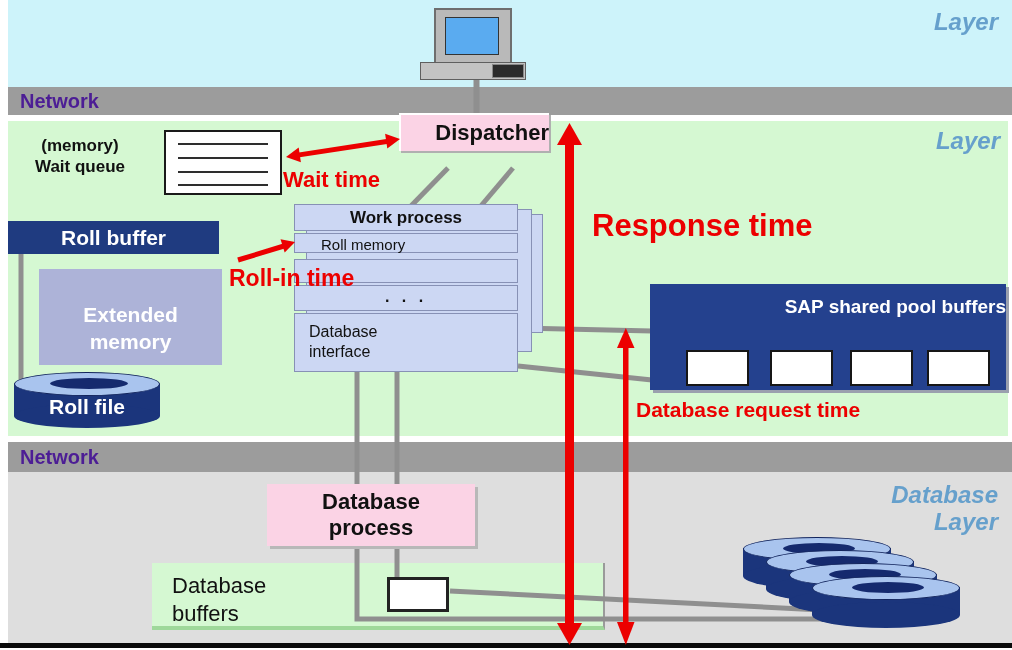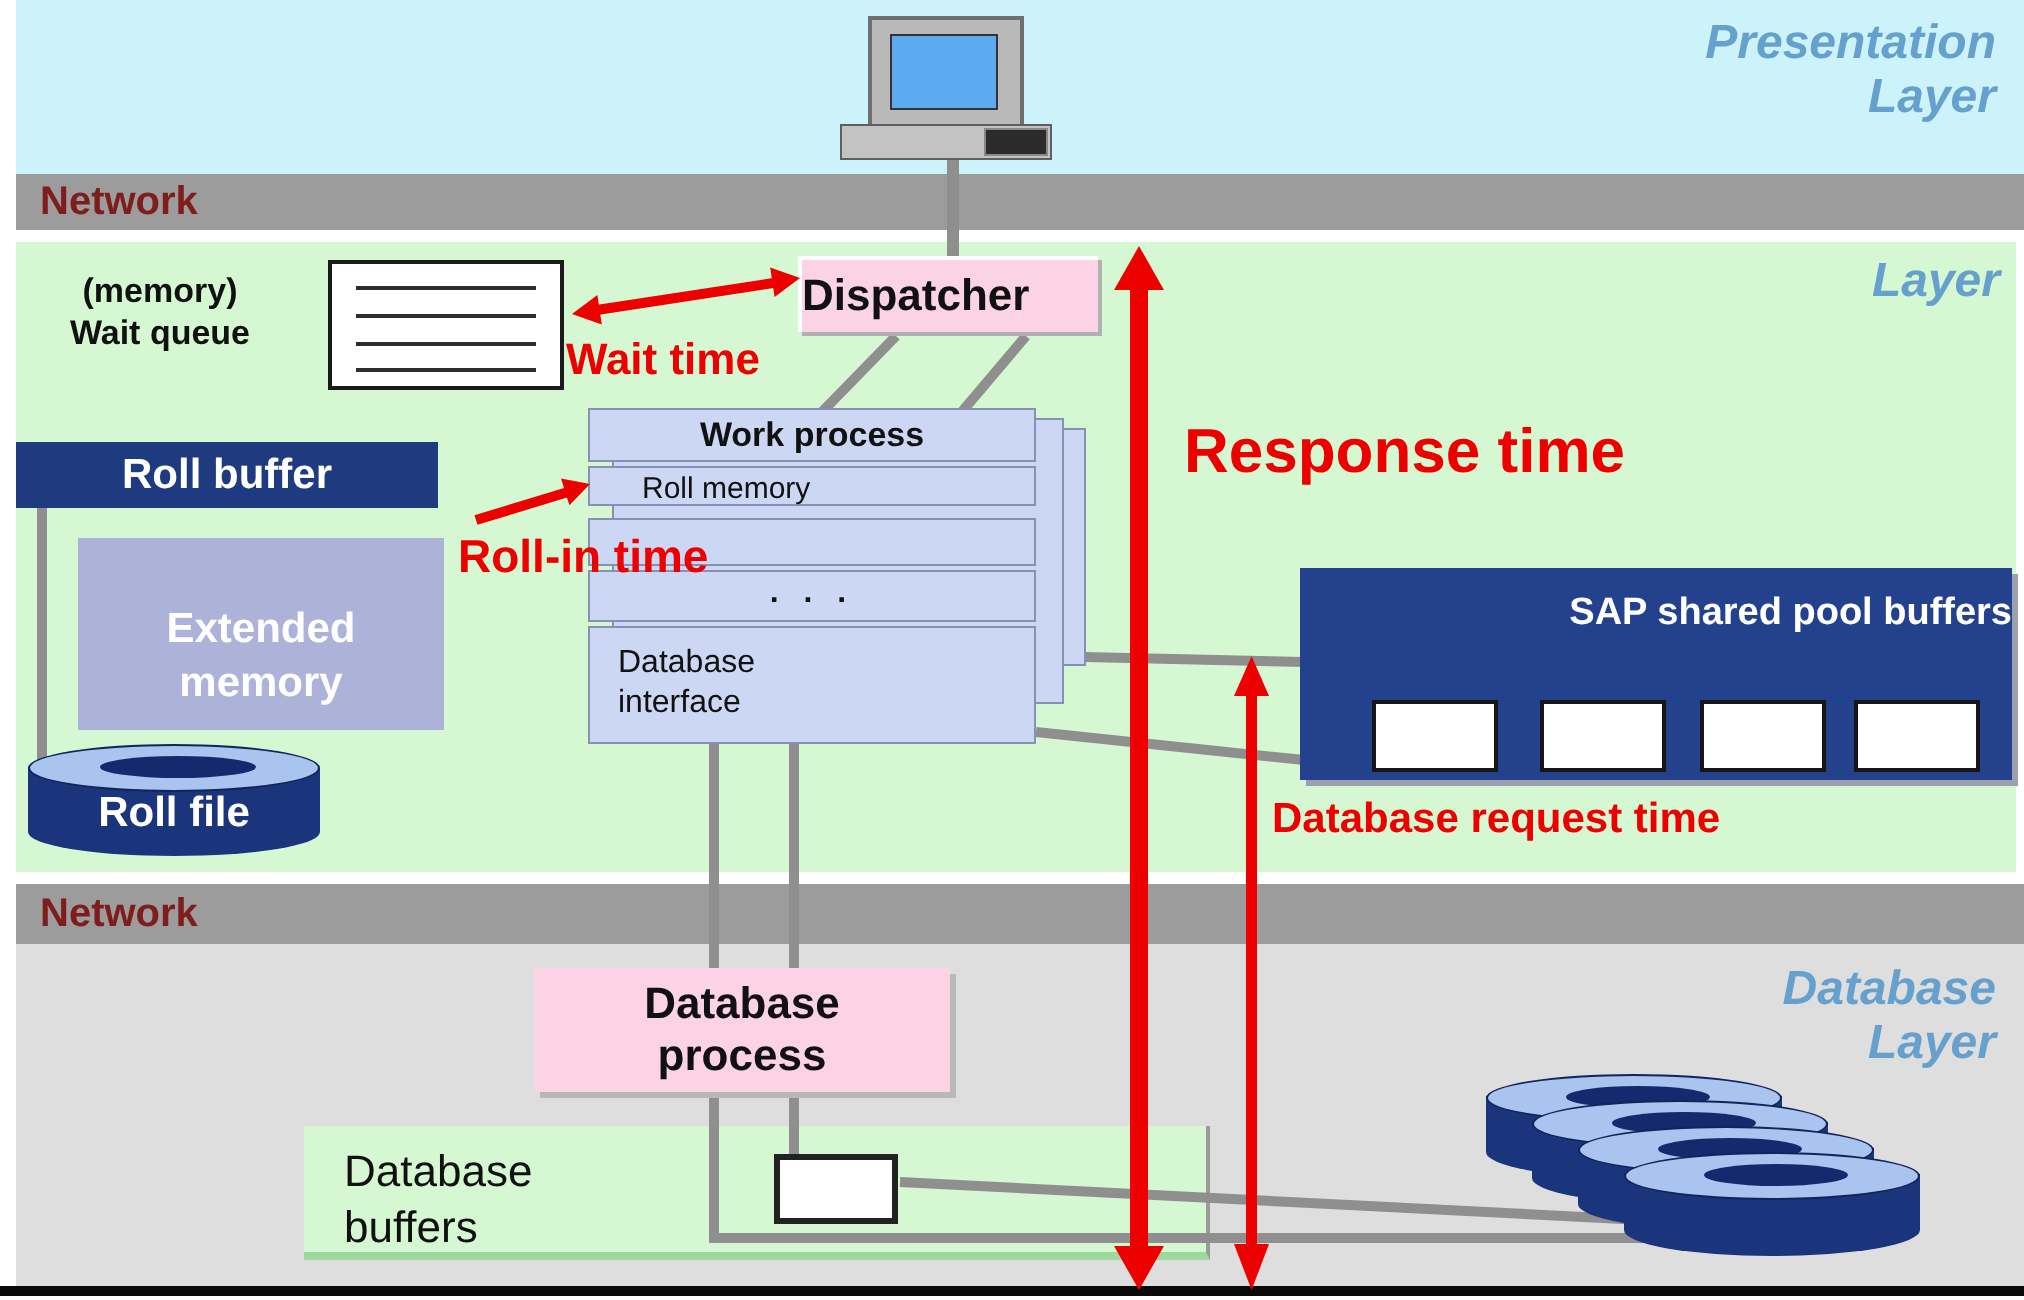--- a/index.html
+++ b/index.html
@@ -3,21 +3,21 @@
 <meta charset="utf-8">
 <style>
   html,body{margin:0;padding:0;background:#fff;}
   #canvas{
     position:relative;width:1012px;height:650px;overflow:hidden;background:#fff;
     font-family:"Liberation Sans","DejaVu Sans",sans-serif;
   }
   .abs{position:absolute;}
   
   .band-presentation{left:8px;top:0;width:1004px;height:87px;background:#cdf3fa;}
-  .bar-network{left:8px;width:1004px;height:28px;background:#9c9c9c;color:#7f1d1d;
+  .bar-network{left:8px;width:1004px;height:28px;background:#9c9c9c;color:#4c1d95;
     font-weight:bold;font-size:20px;line-height:28px;padding-left:12px;box-sizing:border-box;}
   .bar-network-top{top:87px;}
   .bar-network-bottom{top:442px;height:30px;line-height:30px;}
   .band-application{left:8px;top:121px;width:1000px;height:315px;background:#d5f8d2;}
   .band-database{left:8px;top:472px;width:1004px;height:171px;background:#dedede;}
   .bottom-border{left:0;top:643px;width:1012px;height:5px;background:#0a0a0a;}
   .layer-label{width:240px;text-align:right;font-weight:bold;font-style:italic;
     font-size:24px;line-height:27px;color:#66a0cc;}
   .lbl-presentation{left:758px;top:8px;}
   .lbl-application{left:760px;top:127px;}
@@ -26,23 +26,23 @@
   .pc-monitor{left:434px;top:8px;width:74px;height:53px;background:#b9b9b9;border:2px solid #6e6e6e;}
   .pc-screen{left:9px;top:7px;width:52px;height:36px;background:#5aabf0;border:1px solid #333;}
   .pc-base{left:420px;top:62px;width:104px;height:16px;background:#c3c3c3;border:1px solid #5f5f5f;}
   .pc-keypad{left:71px;top:1px;width:30px;height:12px;background:#2b2b2b;border:1px solid #888;}
   
   .wait-queue-label{left:14px;top:135px;width:132px;text-align:center;font-weight:bold;
     font-size:17px;line-height:21px;color:#111;}
   .queue-box{left:164px;top:130px;width:114px;height:61px;background:#fff;border:2px solid #1a1a1a;}
   .queue-line{left:12px;width:90px;height:2px;background:#2e2e2e;}
   
-  .dispatcher{left:399px;top:128px;width:150px;height:38px;background:#fbd3e5;
+  .dispatcher{left:399px;top:113px;width:150px;height:38px;background:#fbd3e5;
     border-top:2px solid #fff;border-left:2px solid #fff;box-shadow:2px 2px 0 #b0b0b0;
-    font-weight:bold;font-size:22px;line-height:36px;text-align:left;color:#111;box-sizing:border-box;}
+    font-weight:bold;font-size:22px;line-height:36px;text-align:right;color:#111;box-sizing:border-box;}
   .wp-sheet{background:#ccd7f3;border:1px solid #8791b5;}
   .wp-row{left:294px;width:224px;background:#ccd7f3;border:1px solid #8791b5;box-sizing:border-box;color:#111;}
   .wp-header{top:204px;height:27px;font-weight:bold;font-size:17px;line-height:25px;text-align:center;}
   .wp-roll{top:233px;height:20px;font-size:15px;line-height:22px;padding-left:26px;}
   .wp-empty{top:259px;height:24px;}
   .wp-dots{top:285px;height:26px;font-weight:bold;font-size:16px;line-height:22px;text-align:center;letter-spacing:4px;}
   .wp-dbif{top:313px;height:59px;font-size:16px;line-height:20px;padding:8px 0 0 14px;}
   .roll-buffer{left:8px;top:221px;width:211px;height:33px;background:#1f3b80;color:#fff;
     font-weight:bold;font-size:21px;line-height:33px;text-align:center;}
   .ext-memory{left:39px;top:269px;width:183px;height:96px;background:#adb3d8;color:#fff;
@@ -80,21 +80,20 @@
 <div id="canvas">
 
   <div class="abs band-presentation z1"></div>
   <div class="abs bar-network bar-network-top z1">Network</div>
   <div class="abs band-application z1"></div>
   <div class="abs bar-network bar-network-bottom z1">Network</div>
   <div class="abs band-database z1"></div>
   <div class="abs bottom-border z1"></div>
 
   <div class="abs layer-label lbl-presentation z1">
-    <div>Presentation</div>
       <div>Layer</div>
   </div>
   <div class="abs layer-label lbl-application z1">
       <div>Layer</div>
   </div>
   <div class="abs layer-label lbl-database z1">
     <div>Database</div>
       <div>Layer</div>
   </div>
 

